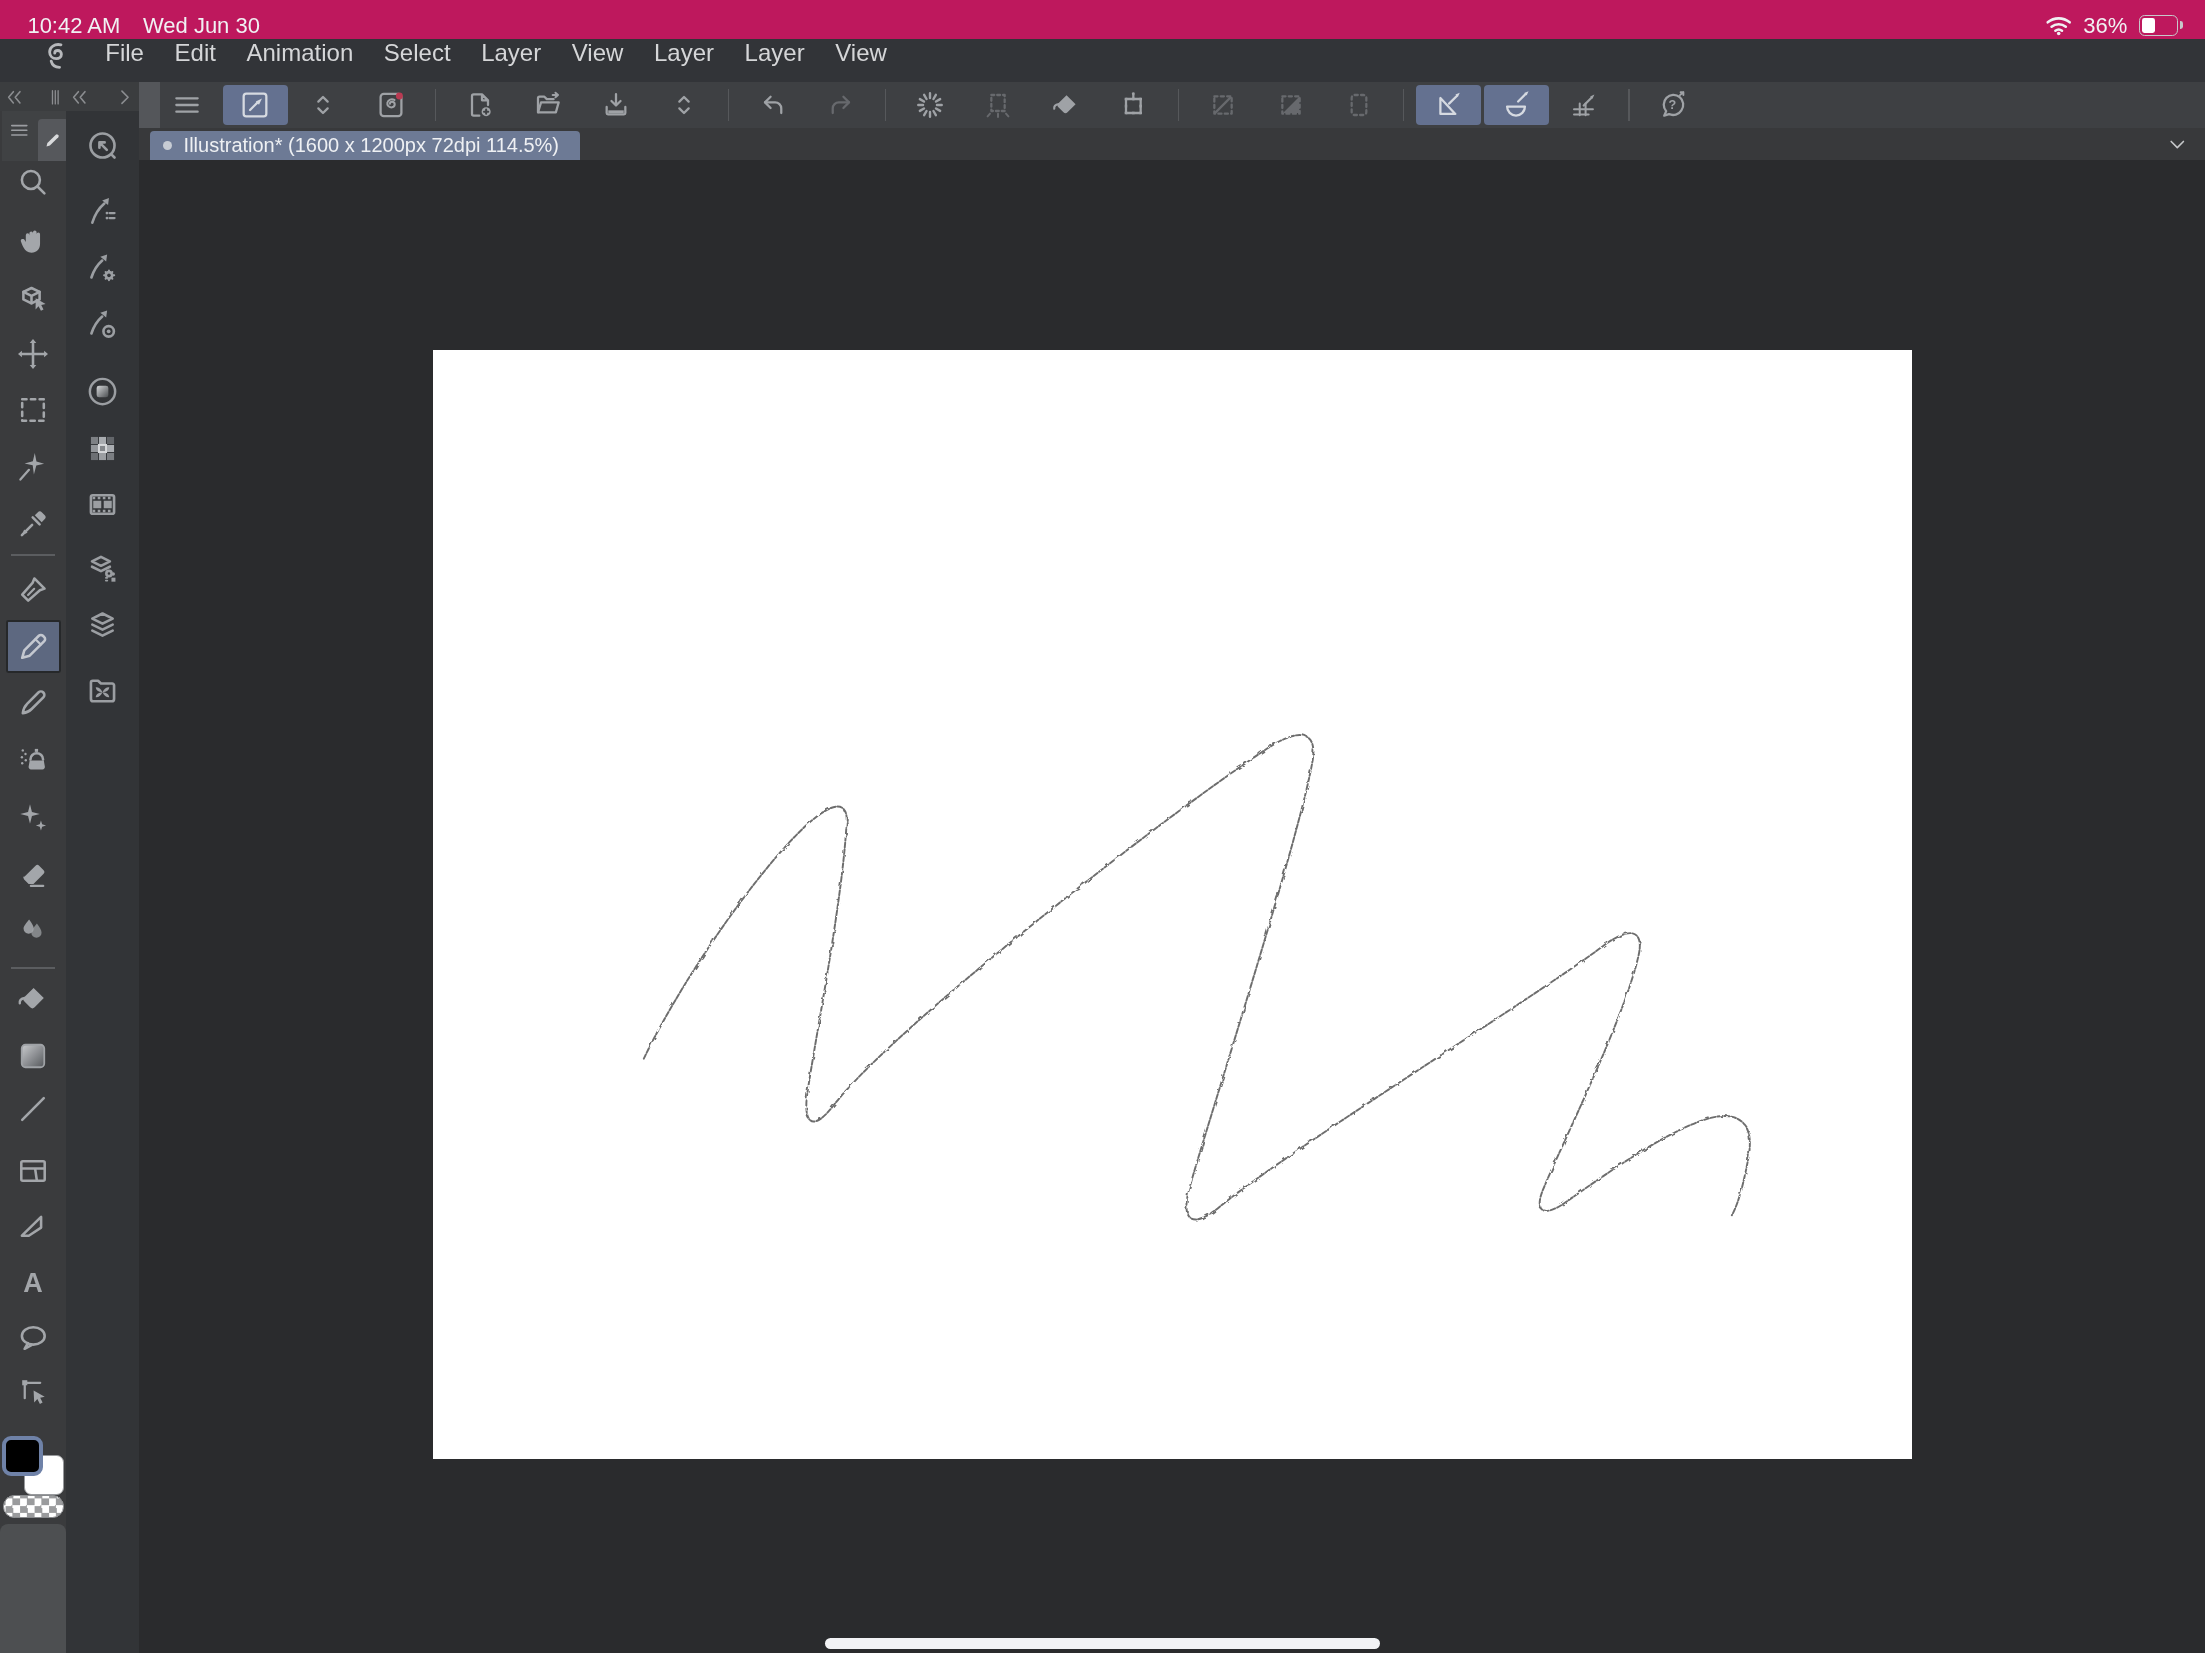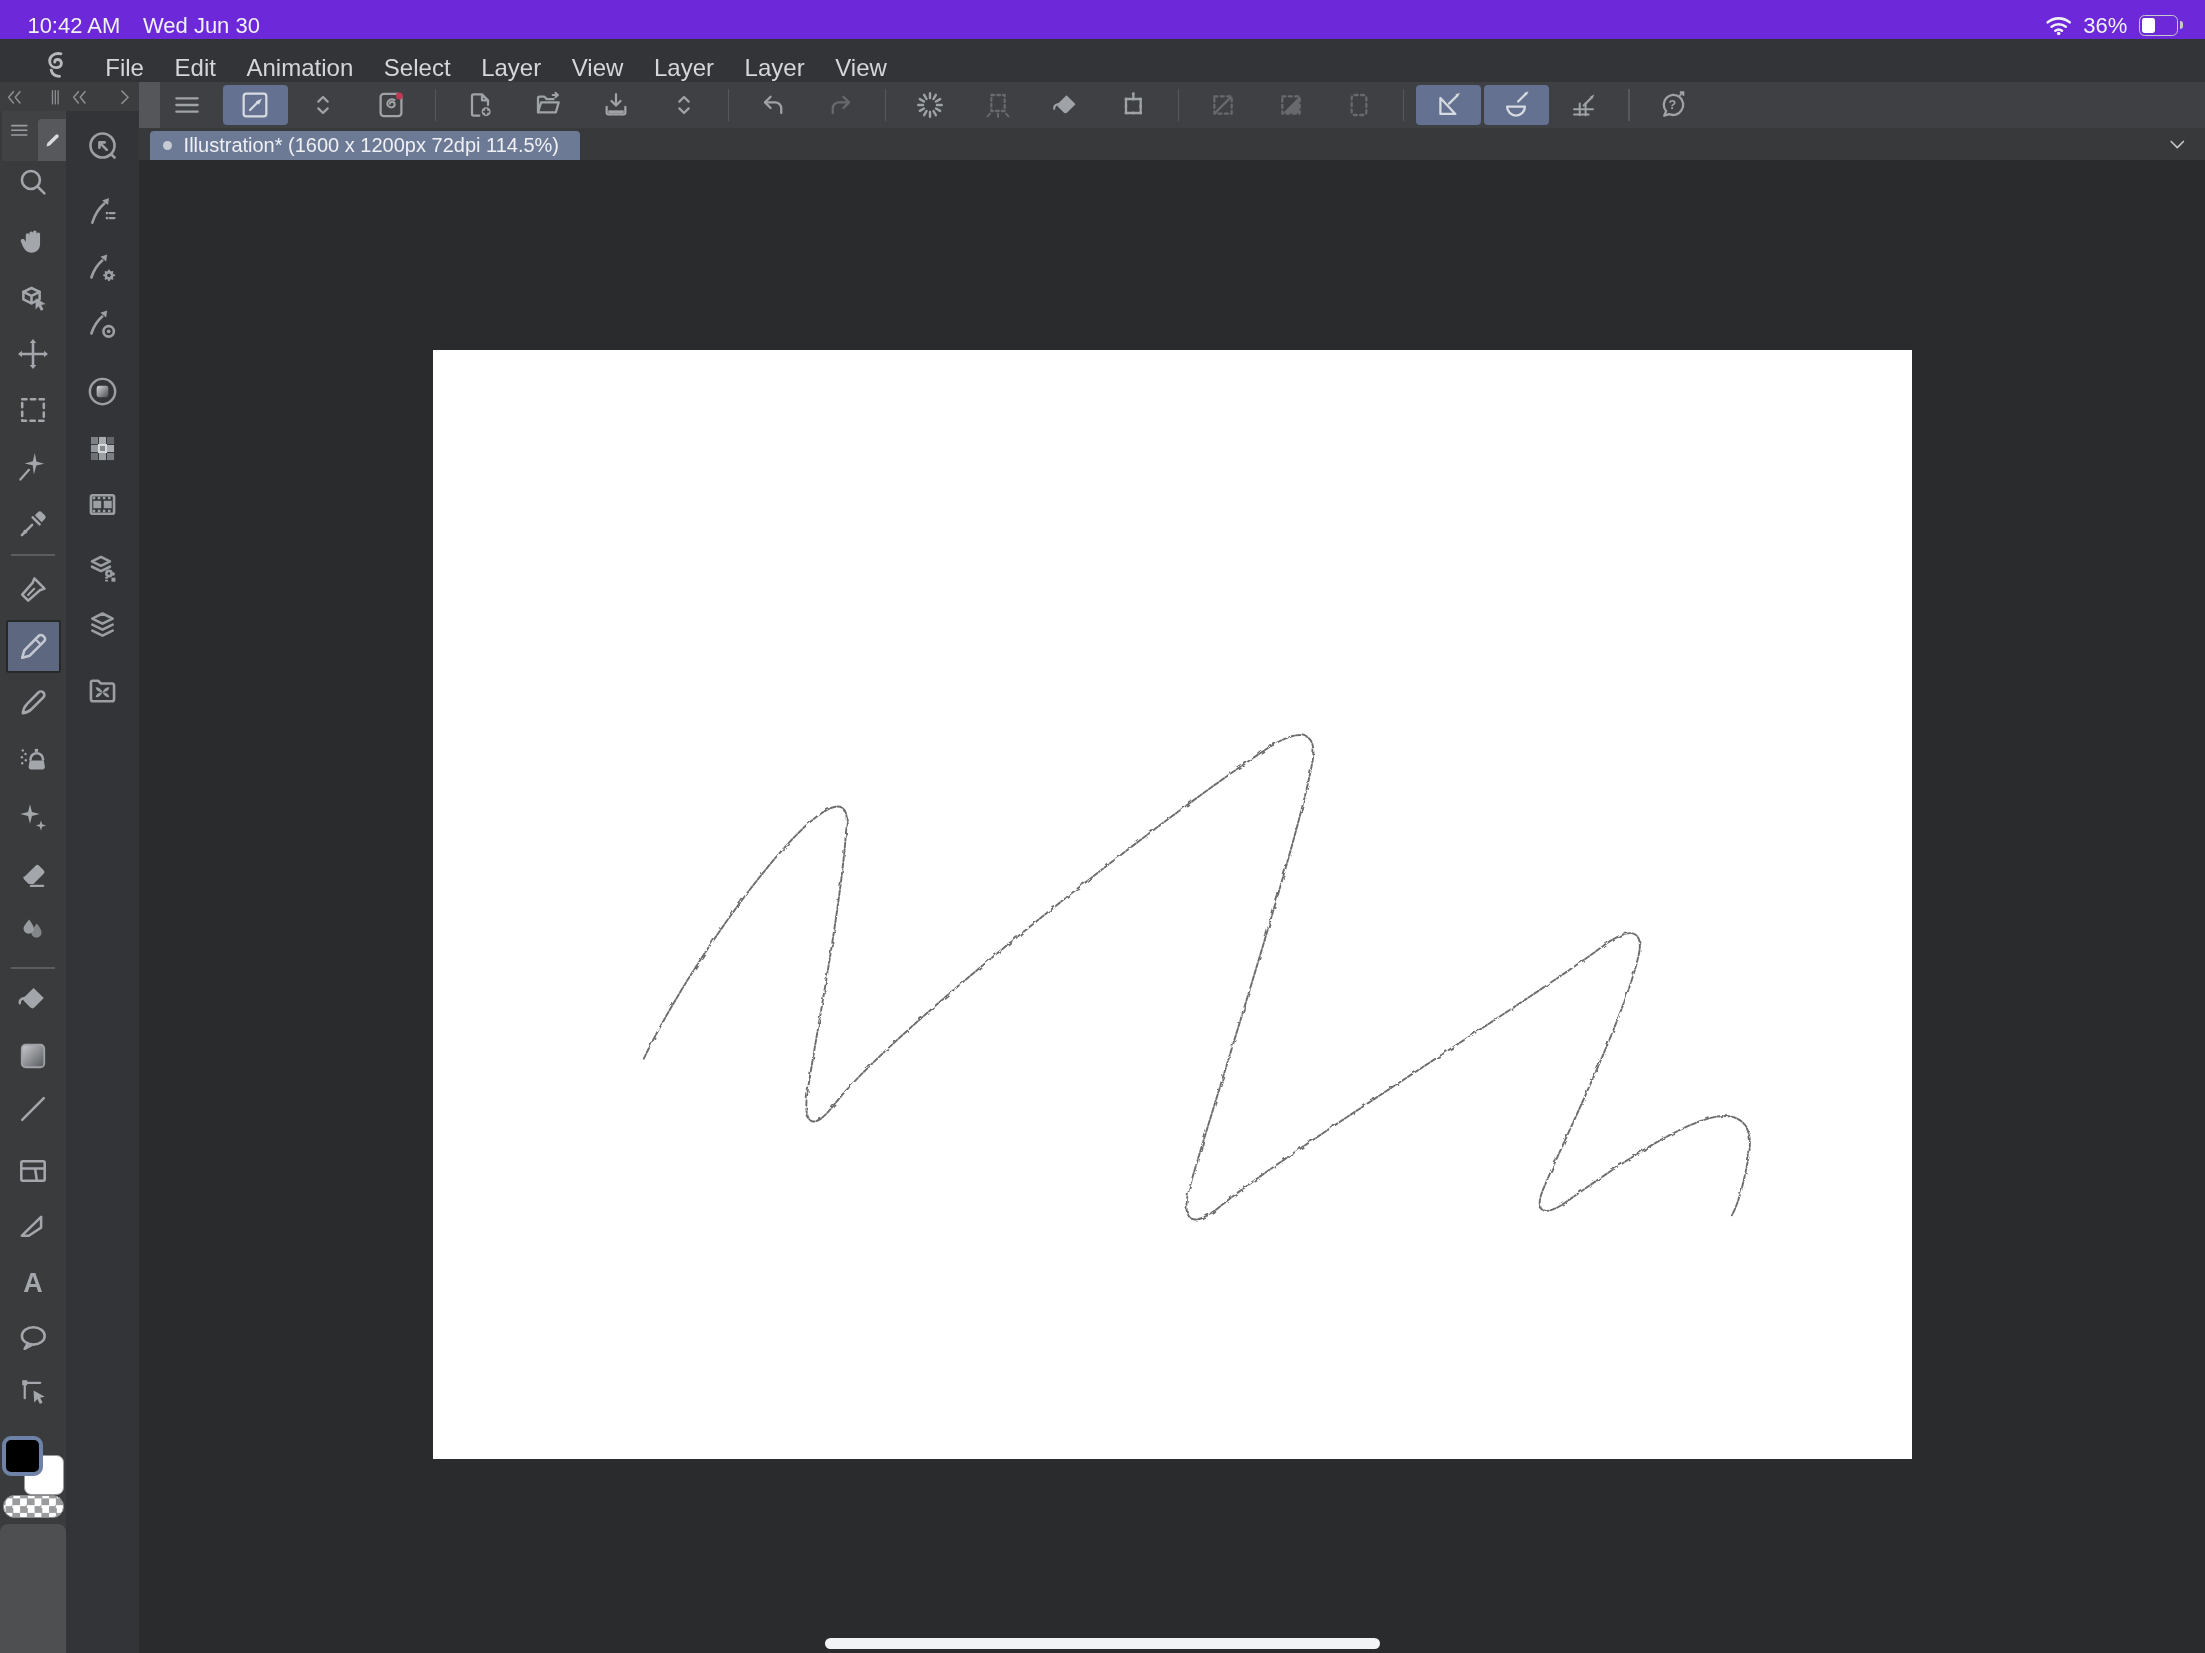--- a/index.html
+++ b/index.html
@@ -1,31 +1,31 @@
 <!DOCTYPE html>
 <html style="font-size:13px"><head>
 <meta charset="utf-8">
 <style>
   html,body{margin:0;padding:0}
   body{width:2205px;height:1653px;overflow:hidden;position:relative;
        background:#2a2b2d;font-family:"Liberation Sans",sans-serif;
        -webkit-font-smoothing:antialiased}
   
-  .statusbar{position:absolute;left:0;top:0;width:2205px;height:51px;background:#6d28d9;
+  .statusbar{position:absolute;left:0;top:0;width:2205px;height:51px;background:#be185d;
     display:flex;align-items:center;justify-content:space-between;box-sizing:border-box;
     padding:0 27.4px;color:#f0f1f3;font-size:22px;font-weight:500}
   .sb-left{display:flex;gap:22.6px;align-items:center}
   .sb-right{display:flex;gap:11.3px;align-items:center}
   .wifi{width:27.4px;height:21px;color:#f0f1f3}
   .batt{width:37px;height:19.4px;border:1.6px solid #c7c8ca;border-radius:5.7px;position:relative}
   .batt-fill{position:absolute;left:2.4px;top:2.4px;bottom:2.4px;width:36%;background:#ffffff;border-radius:2.4px}
   .batt-cap{position:absolute;right:-6.5px;top:4.8px;width:3.2px;height:8px;background:#c7c8ca;border-radius:0 2.4px 2.4px 0}
   
   .menubar{position:absolute;left:0;top:39px;width:2205px;height:43px;background:#323438;
-    display:flex;align-items:flex-end;color:#d5d6d8;font-size:24px}
+    display:flex;align-items:flex-start;color:#d5d6d8;font-size:24px}
   .logo{margin-left:40px;width:34px;height:34px;color:#b7b9bc}
   .logo svg,.wifi svg{width:100%;height:100%}
   .menu-items{display:flex;margin-left:16px}
   .menu-item{padding:0 15.3px}
   
   .toolbar{position:absolute;left:0;top:82px;width:2205px;height:46px;background:#3e4043;
     display:flex;align-items:center;box-sizing:border-box;padding-left:153px}
   .tb-btn{width:47px;height:40px;margin:0 10.5px;display:flex;align-items:center;justify-content:center;
     color:#9fa2a6;border-radius:4.8px;flex:0 0 auto}
   .tb-btn svg{width:32px;height:32px}

